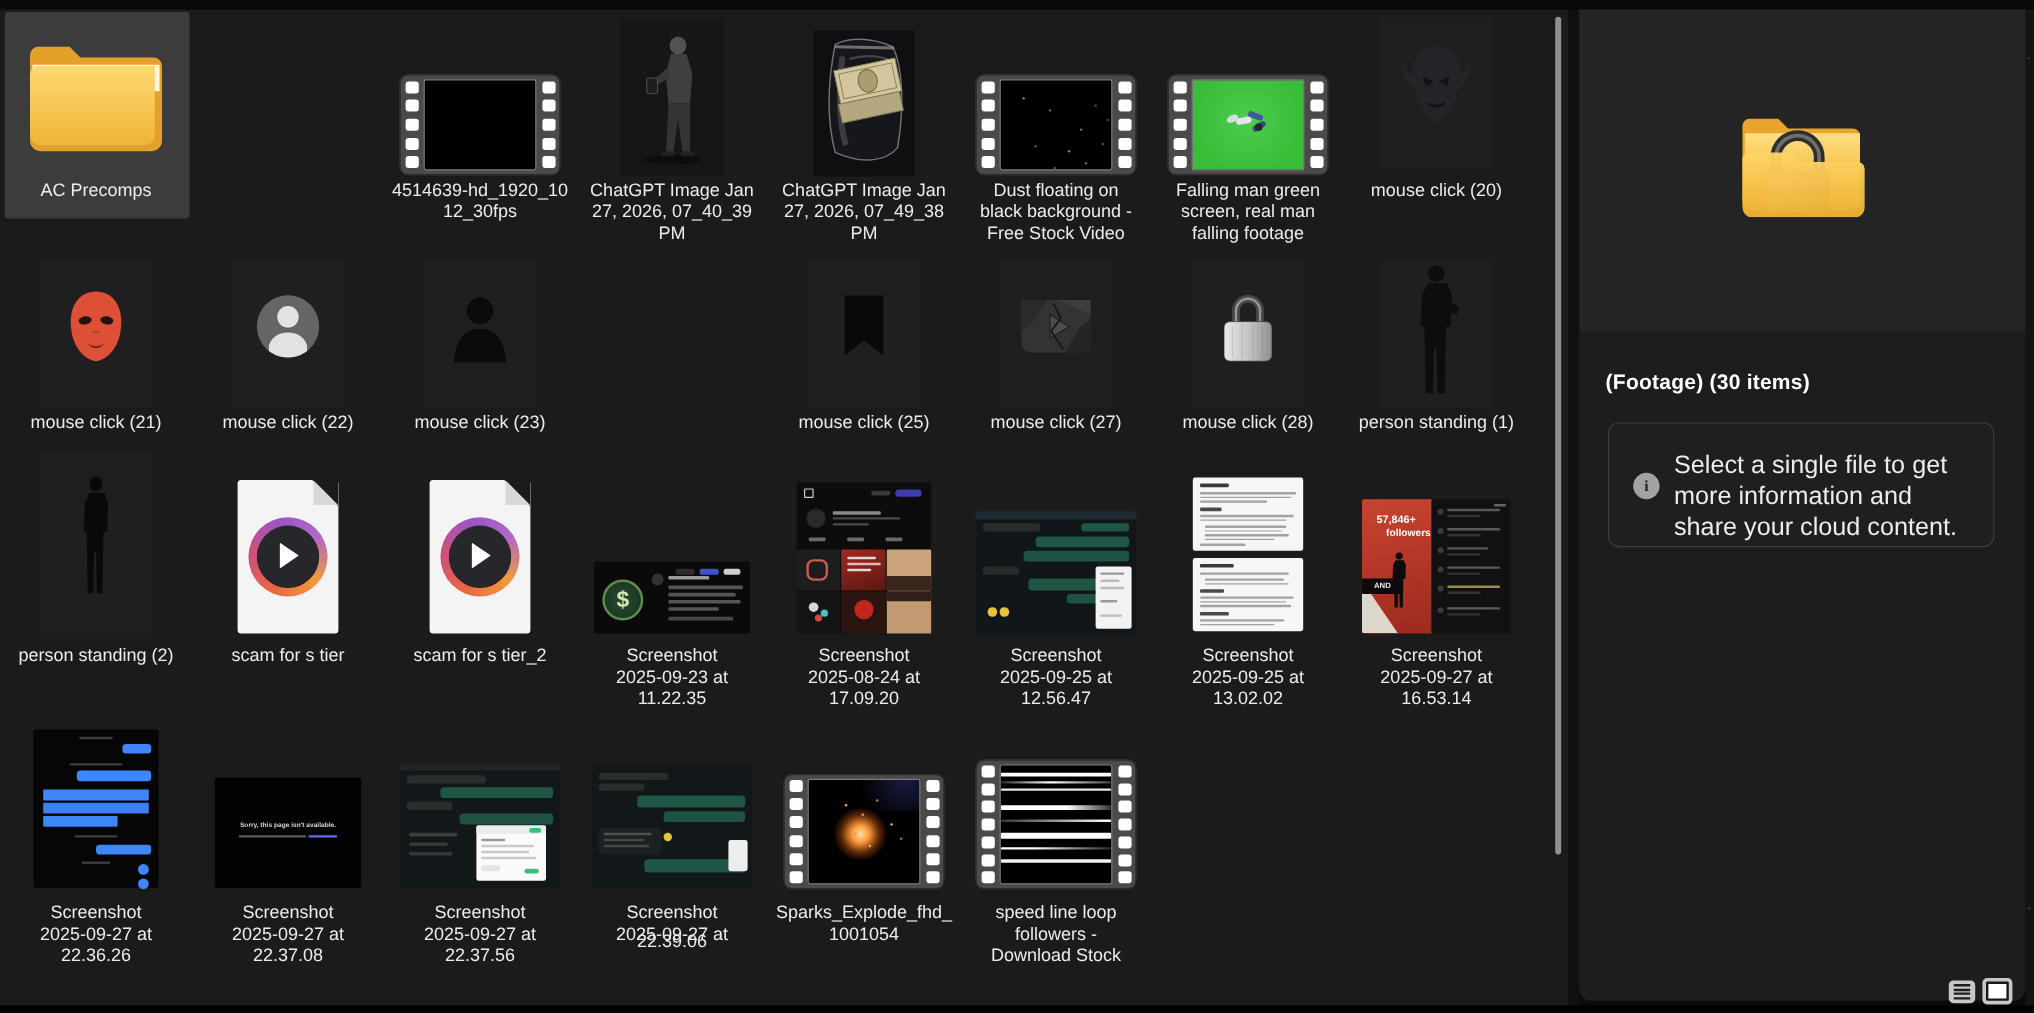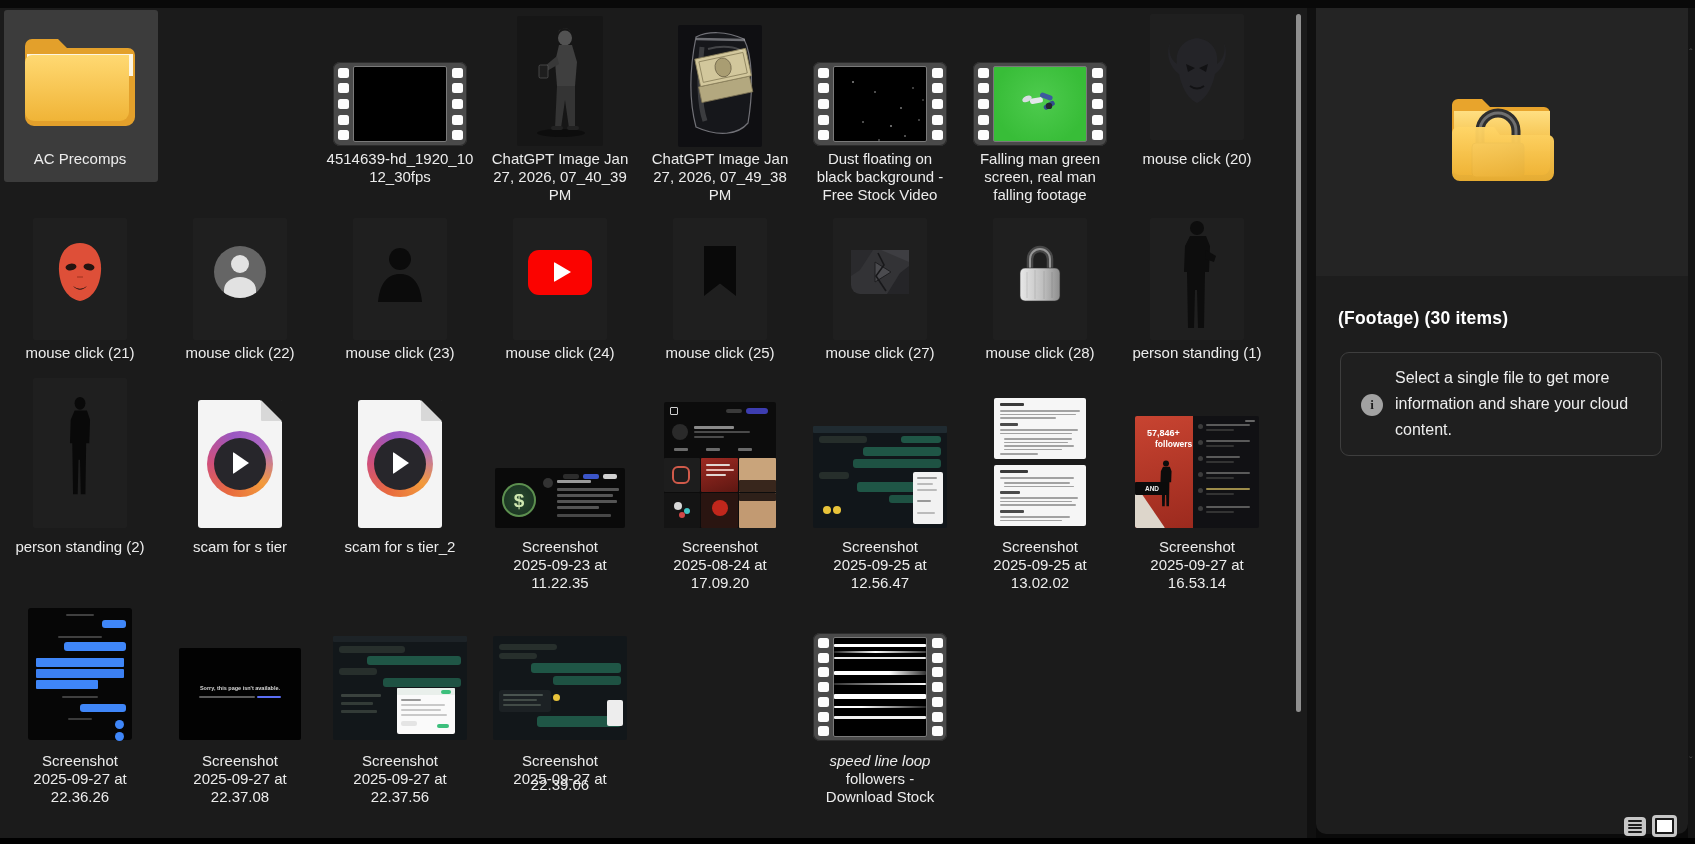--- a/index.html
+++ b/index.html
@@ -9,21 +9,21 @@
   #grid-area{position:absolute;left:0;top:8px;width:1307px;height:830px;background:#1b1b1b;}
   #v-scrollbar{position:absolute;left:1296px;top:14px;width:5px;height:698px;background:#8f8f8f;border-radius:3px;}
   #divider{position:absolute;left:1307px;top:8px;width:9px;height:830px;background:#101010;}
   #sidebar{position:absolute;left:1316px;top:8px;width:372px;height:826px;background:#1d1d1d;border-radius:0 0 10px 10px;}
   #sidebar-preview{position:absolute;left:0;top:0;width:372px;height:268px;background:#242424;}
   #sidebar-gutter{position:absolute;left:1688px;top:8px;width:7px;height:830px;background:#141414;}
   .chev{position:absolute;color:#4a4a4a;font-size:11px;line-height:10px;}
   #sidebar-heading{position:absolute;left:22px;top:300px;font-size:17.5px;font-weight:bold;color:#ffffff;letter-spacing:.2px;}
   #info-box{position:absolute;left:24px;top:344px;width:322px;height:104px;border:1px solid #3e3e3e;border-radius:9px;background:#1f1f1f;}
   #info-icon{position:absolute;left:20px;top:41px;width:22px;height:22px;border-radius:50%;background:#a2a2a2;color:#1d1d1d;font-weight:bold;font-size:13px;text-align:center;line-height:22px;font-family:"Liberation Serif",serif;}
-  #info-text{position:absolute;left:54px;top:12px;width:250px;font-size:16px;line-height:26px;color:#ededed;}
+  #info-text{position:absolute;left:54px;top:22px;width:250px;font-size:21px;line-height:26px;color:#ededed;}
   #top-strip{position:absolute;left:0;top:0;width:1695px;height:8px;background:#090909;}
   #bottom-strip{position:absolute;left:0;top:838px;width:1695px;height:6px;background:#000;}
   .view-btn{position:absolute;border-radius:4px;background:#c7c7c7;}
   #list-view-btn{left:1624px;top:817px;width:22px;height:19px;padding:3px 4px;display:flex;flex-direction:column;justify-content:space-between;}
   #list-view-btn i{display:block;height:2px;background:#1e1e1e;border-radius:1px;}
   #grid-view-btn{left:1652px;top:815px;width:25px;height:22px;padding:3px;}
   #grid-view-btn i{display:block;width:100%;height:100%;background:#fff;border:2px solid #1a1a1a;border-radius:1px;}
   
   .file-item{position:absolute;width:160px;}
   .sel-bg{position:absolute;background:#3c3c3c;border-radius:3px;}
@@ -207,28 +207,20 @@
         <div class="lline" style="top:130px;">mouse click (22)</div>
       </div>
       <div class="file-item" style="left: 320px; top: 206px; height: 156px;">
         <div class="tile-bg" style="left:33px;top:4px;width:94px;height:122px;"></div>
         <div class="thumb" style="left:54px;top:30px;width:52px;height:58px;"><svg width="52" height="58" viewBox="0 0 52 58">
             <circle cx="26" cy="15" r="11" fill="#0b0b0b"></circle>
             <path d="M4,58 C6,36 16,30 26,30 C36,30 46,36 48,58 Z" fill="#0b0b0b"></path>
           </svg></div>
         <div class="lline" style="top:130px;">mouse click (23)</div>
       </div>
-      <div class="file-item" style="left: 480px; top: 206px; height: 156px;">
-        <div class="tile-bg" style="left:33px;top:4px;width:94px;height:122px;"></div>
-        <div class="thumb" style="left:48px;top:36px;width:64px;height:45px;">
-          <div class="mini" style="inset:0;background:#fb0300;border-radius:11px;"></div>
-    <div class="mini" style="left:26px;top:12px;width:0;height:0;background:transparent;border-left:17px solid #fff;border-top:10.5px solid transparent;border-bottom:10.5px solid transparent;"></div>
-        </div>
-        <div class="lline" style="top:130px;">mouse click (24)</div>
-      </div>
       <div class="file-item" style="left: 640px; top: 206px; height: 156px;">
         <div class="tile-bg" style="left:33px;top:4px;width:94px;height:122px;"></div>
         <div class="thumb" style="left:62px;top:32px;width:36px;height:52px;"><svg width="36" height="52" viewBox="0 0 36 52">
             <path d="M2,0 H34 V50 L18,37.5 L2,50 Z" fill="#090909"></path>
           </svg></div>
         <div class="lline" style="top:130px;">mouse click (25)</div>
       </div>
       <div class="file-item" style="left: 800px; top: 206px; height: 156px;">
         <div class="tile-bg" style="left:33px;top:4px;width:94px;height:122px;"></div>
         <div class="thumb" style="left:51px;top:36px;width:58px;height:44px;"><svg width="58" height="44" viewBox="0 0 58 44">
@@ -518,20 +510,47 @@
             <div class="mini" style="left:4px;top:14px;width:38px;height:2px;background:#424b47;"></div>
           </div>
     <div class="mini" style="left:60px;top:58px;width:7px;height:7px;background:#e8c33a;border-radius:3.5px;"></div>
     <div class="mini" style="right:6px;top:80px;width:84px;height:11px;background:#1f5646;border-radius:3px;"></div>
     <div class="mini" style="right:4px;top:64px;width:16px;height:26px;background:#ededed;border-radius:2px;"></div>
         </div>
         <div class="lline" style="top:152px;">Screenshot</div>
         <div class="lline" style="top:170px;">2025-09-27 at</div>
         <div class="lline" style="top:176px;">22.39.06</div>
       </div>
+      <div class="file-item" style="left: 640px; top: 592px; height: 208px;">
+        <div class="thumb filmstrip" style="left:13px;top:45px;width:134px;height:96px;">
+          <div class="fs-holes">
+            <i></i>
+            <i></i>
+            <i></i>
+            <i></i>
+            <i></i>
+            <i></i>
+          </div>
+          <div class="fs-content" style="">
+            <div class="mini" style="left:22%;top:28%;width:46px;height:42px;background:radial-gradient(circle,#ffe0a8 0%,#ff9c3e 22%,rgba(210,90,15,.45) 50%,transparent 72%);"></div>
+   <div class="mini" style="left:30px;top:20px;width:2px;height:2px;background:#ffb357;box-shadow:14px 8px #ff9434,26px -4px #e07a20,38px 16px #ffc070,8px 24px #ff8828,46px 28px #c96a18,20px 34px #ffab45;"></div>
+   <div class="mini" style="right:0;top:0;width:60px;height:26px;background:radial-gradient(circle at 80% 0%,rgba(70,80,190,.35),transparent 70%);"></div>
+          </div>
+          <div class="fs-holes">
+            <i></i>
+            <i></i>
+            <i></i>
+            <i></i>
+            <i></i>
+            <i></i>
+          </div>
+        </div>
+        <div class="lline" style="top:152px;">Sparks_Explode_fhd_</div>
+        <div class="lline" style="top:170px;">1001054</div>
+      </div>
       <div class="file-item" style="left: 800px; top: 592px; height: 208px;">
         <div class="thumb filmstrip" style="left:13px;top:33px;width:134px;height:108px;">
           <div class="fs-holes">
             <i></i>
             <i></i>
             <i></i>
             <i></i>
             <i></i>
             <i></i>
             <i></i>
@@ -549,21 +568,21 @@
           <div class="fs-holes">
             <i></i>
             <i></i>
             <i></i>
             <i></i>
             <i></i>
             <i></i>
             <i></i>
           </div>
         </div>
-        <div class="lline" style="top:152px;font-style:italic;">speed line loop</div>
+        <div class="lline" style="top:152px;">speed line loop</div>
         <div class="lline" style="top:170px;">followers -</div>
         <div class="lline" style="top:188px;">Download Stock</div>
       </div>
     </div>
   <div id="v-scrollbar"></div>
   <div id="divider"></div>
 
   <div id="sidebar">
     <div id="sidebar-preview">
       <svg width="104" height="86" viewBox="0 0 104 86" style="position:absolute;left:134px;top:87px;">

